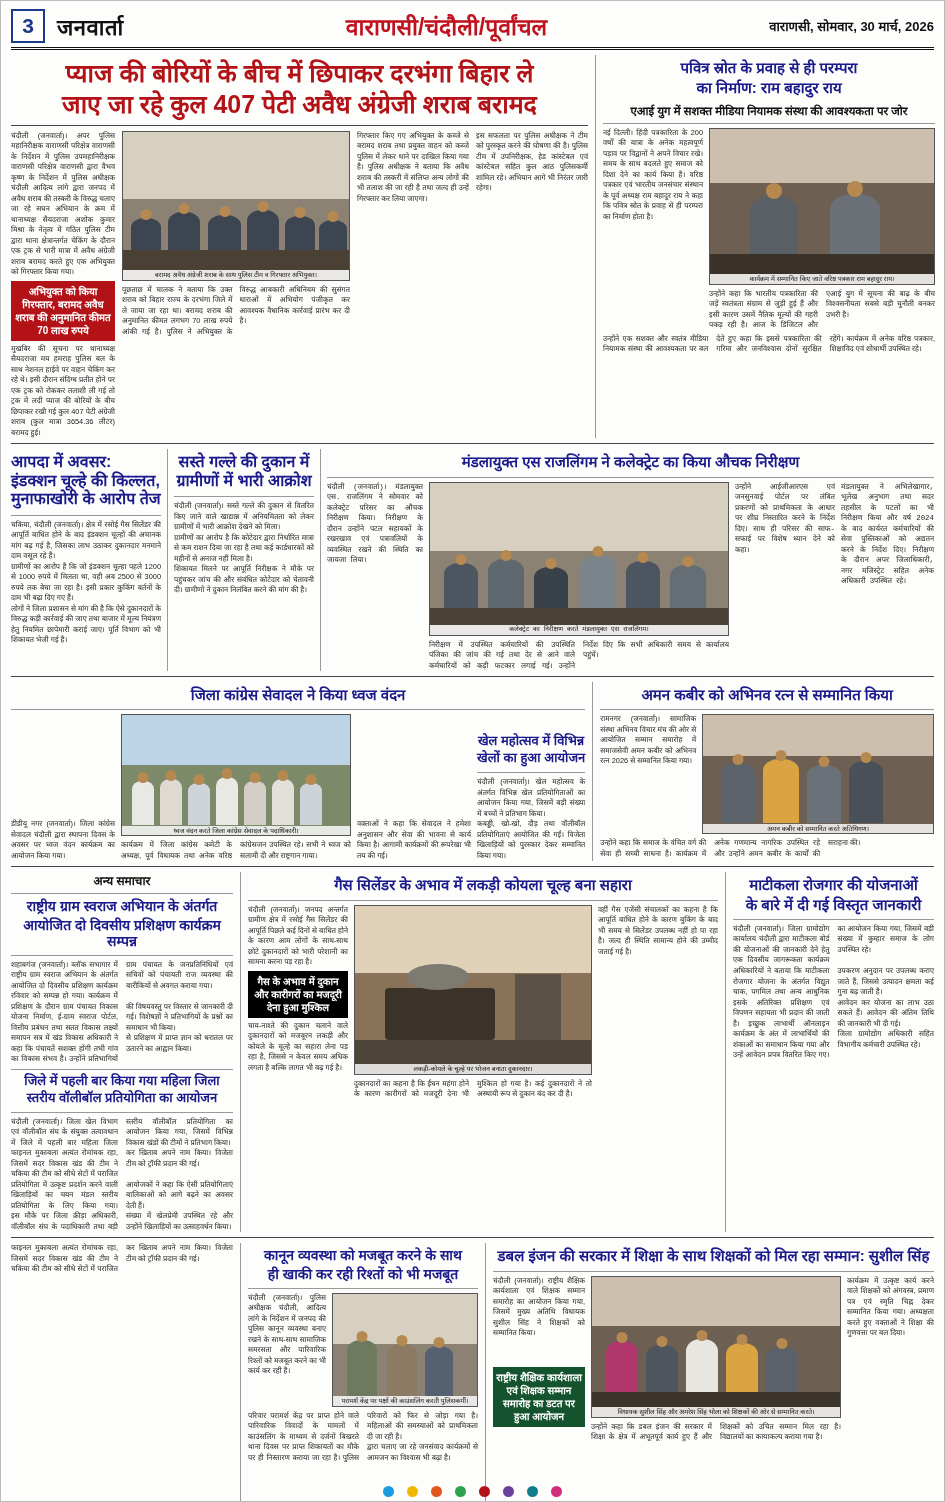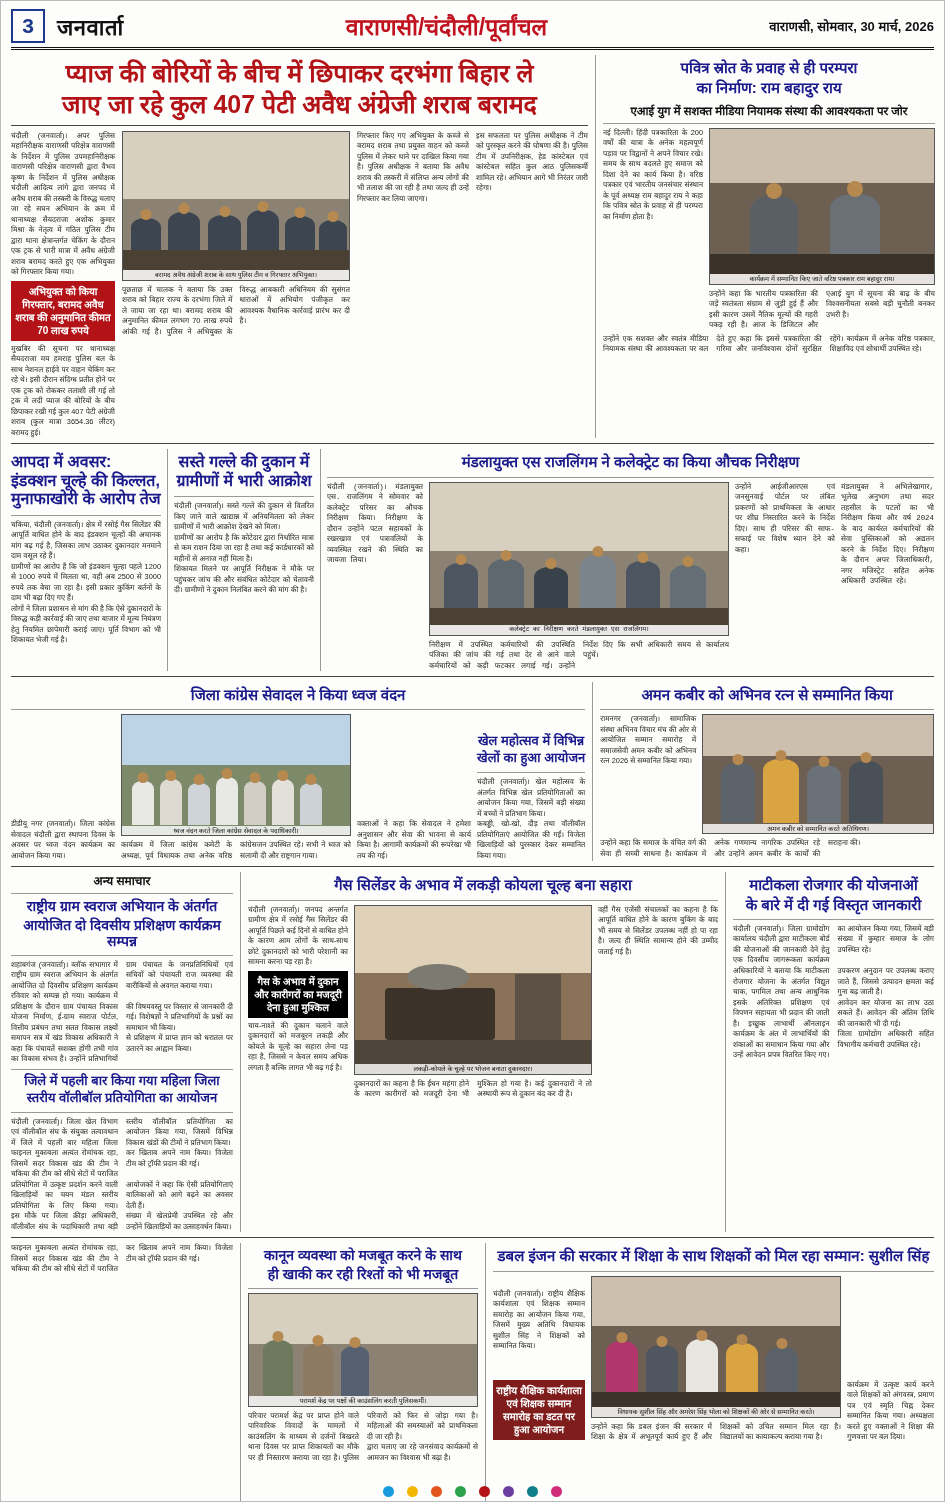--- a/index.html
+++ b/index.html
@@ -364,20 +364,23 @@
 
     <div style="width:222px;padding-right:7px;">
       <div class="body cols2">फाइनल मुकाबला अत्यंत रोमांचक रहा, जिसमें सदर विकास खंड की टीम ने चकिया की टीम को सीधे सेटों में पराजित कर खिताब अपने नाम किया। विजेता टीम को ट्रॉफी प्रदान की गई।</div>
     </div>
 
     <div class="vrule" style="width:230px;padding-left:7px;padding-right:7px;">
       <div class="headline xsmall" style="font-size:14px;">कानून व्यवस्था को मजबूत करने के साथ</div>
       <div class="headline xsmall" style="font-size:14px;margin-top:-4px;">ही खाकी कर रही रिश्तों को भी मजबूत</div>
       <div class="thin"></div>
       <div class="flex" style="gap:6px;">
+        <div style="width:78px;">
+          <div class="body">चंदौली (जनवार्ता)। पुलिस अधीक्षक चंदौली, आदित्य लांगे के निर्देशन में जनपद की पुलिस कानून व्यवस्था बनाए रखने के साथ-साथ सामाजिक समरसता और पारिवारिक रिश्तों को मजबूत करने का भी कार्य कर रही है।</div>
+        </div>
         <div style="flex:1;">
           <div class="photo ph-indoor" style="height:112px;">
             <div class="figs" style="height:60%;">
               <div class="fig" style="left:14px;width:30px;height:56px;background:#6d7a5e;">
                   <div class="head"></div>
                 </div>
               <div class="fig" style="left:54px;width:30px;height:52px;background:#8d7a63;">
                   <div class="head"></div>
                 </div>
               <div class="fig" style="left:92px;width:28px;height:50px;background:#556070;">
@@ -388,24 +391,24 @@
           </div>
         </div>
       </div>
       <div class="body cols2" style="margin-top:4px;">परिवार परामर्श केंद्र पर प्राप्त होने वाले पारिवारिक विवादों के मामलों में काउंसलिंग के माध्यम से दर्जनों बिखरते परिवारों को फिर से जोड़ा गया है। महिलाओं की समस्याओं को प्राथमिकता दी जा रही है।</div>
       <div class="body cols2">थाना दिवस पर प्राप्त शिकायतों का मौके पर ही निस्तारण कराया जा रहा है। पुलिस द्वारा चलाए जा रहे जनसंवाद कार्यक्रमों से आमजन का विश्वास भी बढ़ा है।</div>
     </div>
 
     <div class="vrule" style="flex:1;padding-left:7px;">
       <div class="headline small">डबल इंजन की सरकार में शिक्षा के साथ शिक्षकों को मिल रहा सम्मान: सुशील सिंह</div>
       <div class="thin"></div>
-      <div class="flex" style="gap:6px;align-items:flex-end;">
+      <div class="flex" style="gap:6px;">
         <div style="width:92px;">
           <div class="body">चंदौली (जनवार्ता)। राष्ट्रीय शैक्षिक कार्यशाला एवं शिक्षक सम्मान समारोह का आयोजन किया गया, जिसमें मुख्य अतिथि विधायक सुशील सिंह ने शिक्षकों को सम्मानित किया।</div>
-          <div class="badge" style="background:#7f1d1d;margin-top:28px;">
+          <div class="badge" style="background:#14532d;margin-top:28px;">
             <span>राष्ट्रीय शैक्षिक कार्यशाला</span><br>
             <span>एवं शिक्षक सम्मान समारोह का डटत पर हुआ आयोजन</span>
           </div>
         </div>
         <div style="width:250px;">
           <div class="photo ph-stage" style="height:140px;">
             <div class="figs" style="height:64%;">
               <div class="fig" style="left:14px;width:32px;height:66px;background:#b0366b;">
                   <div class="head"></div>
                 </div>

